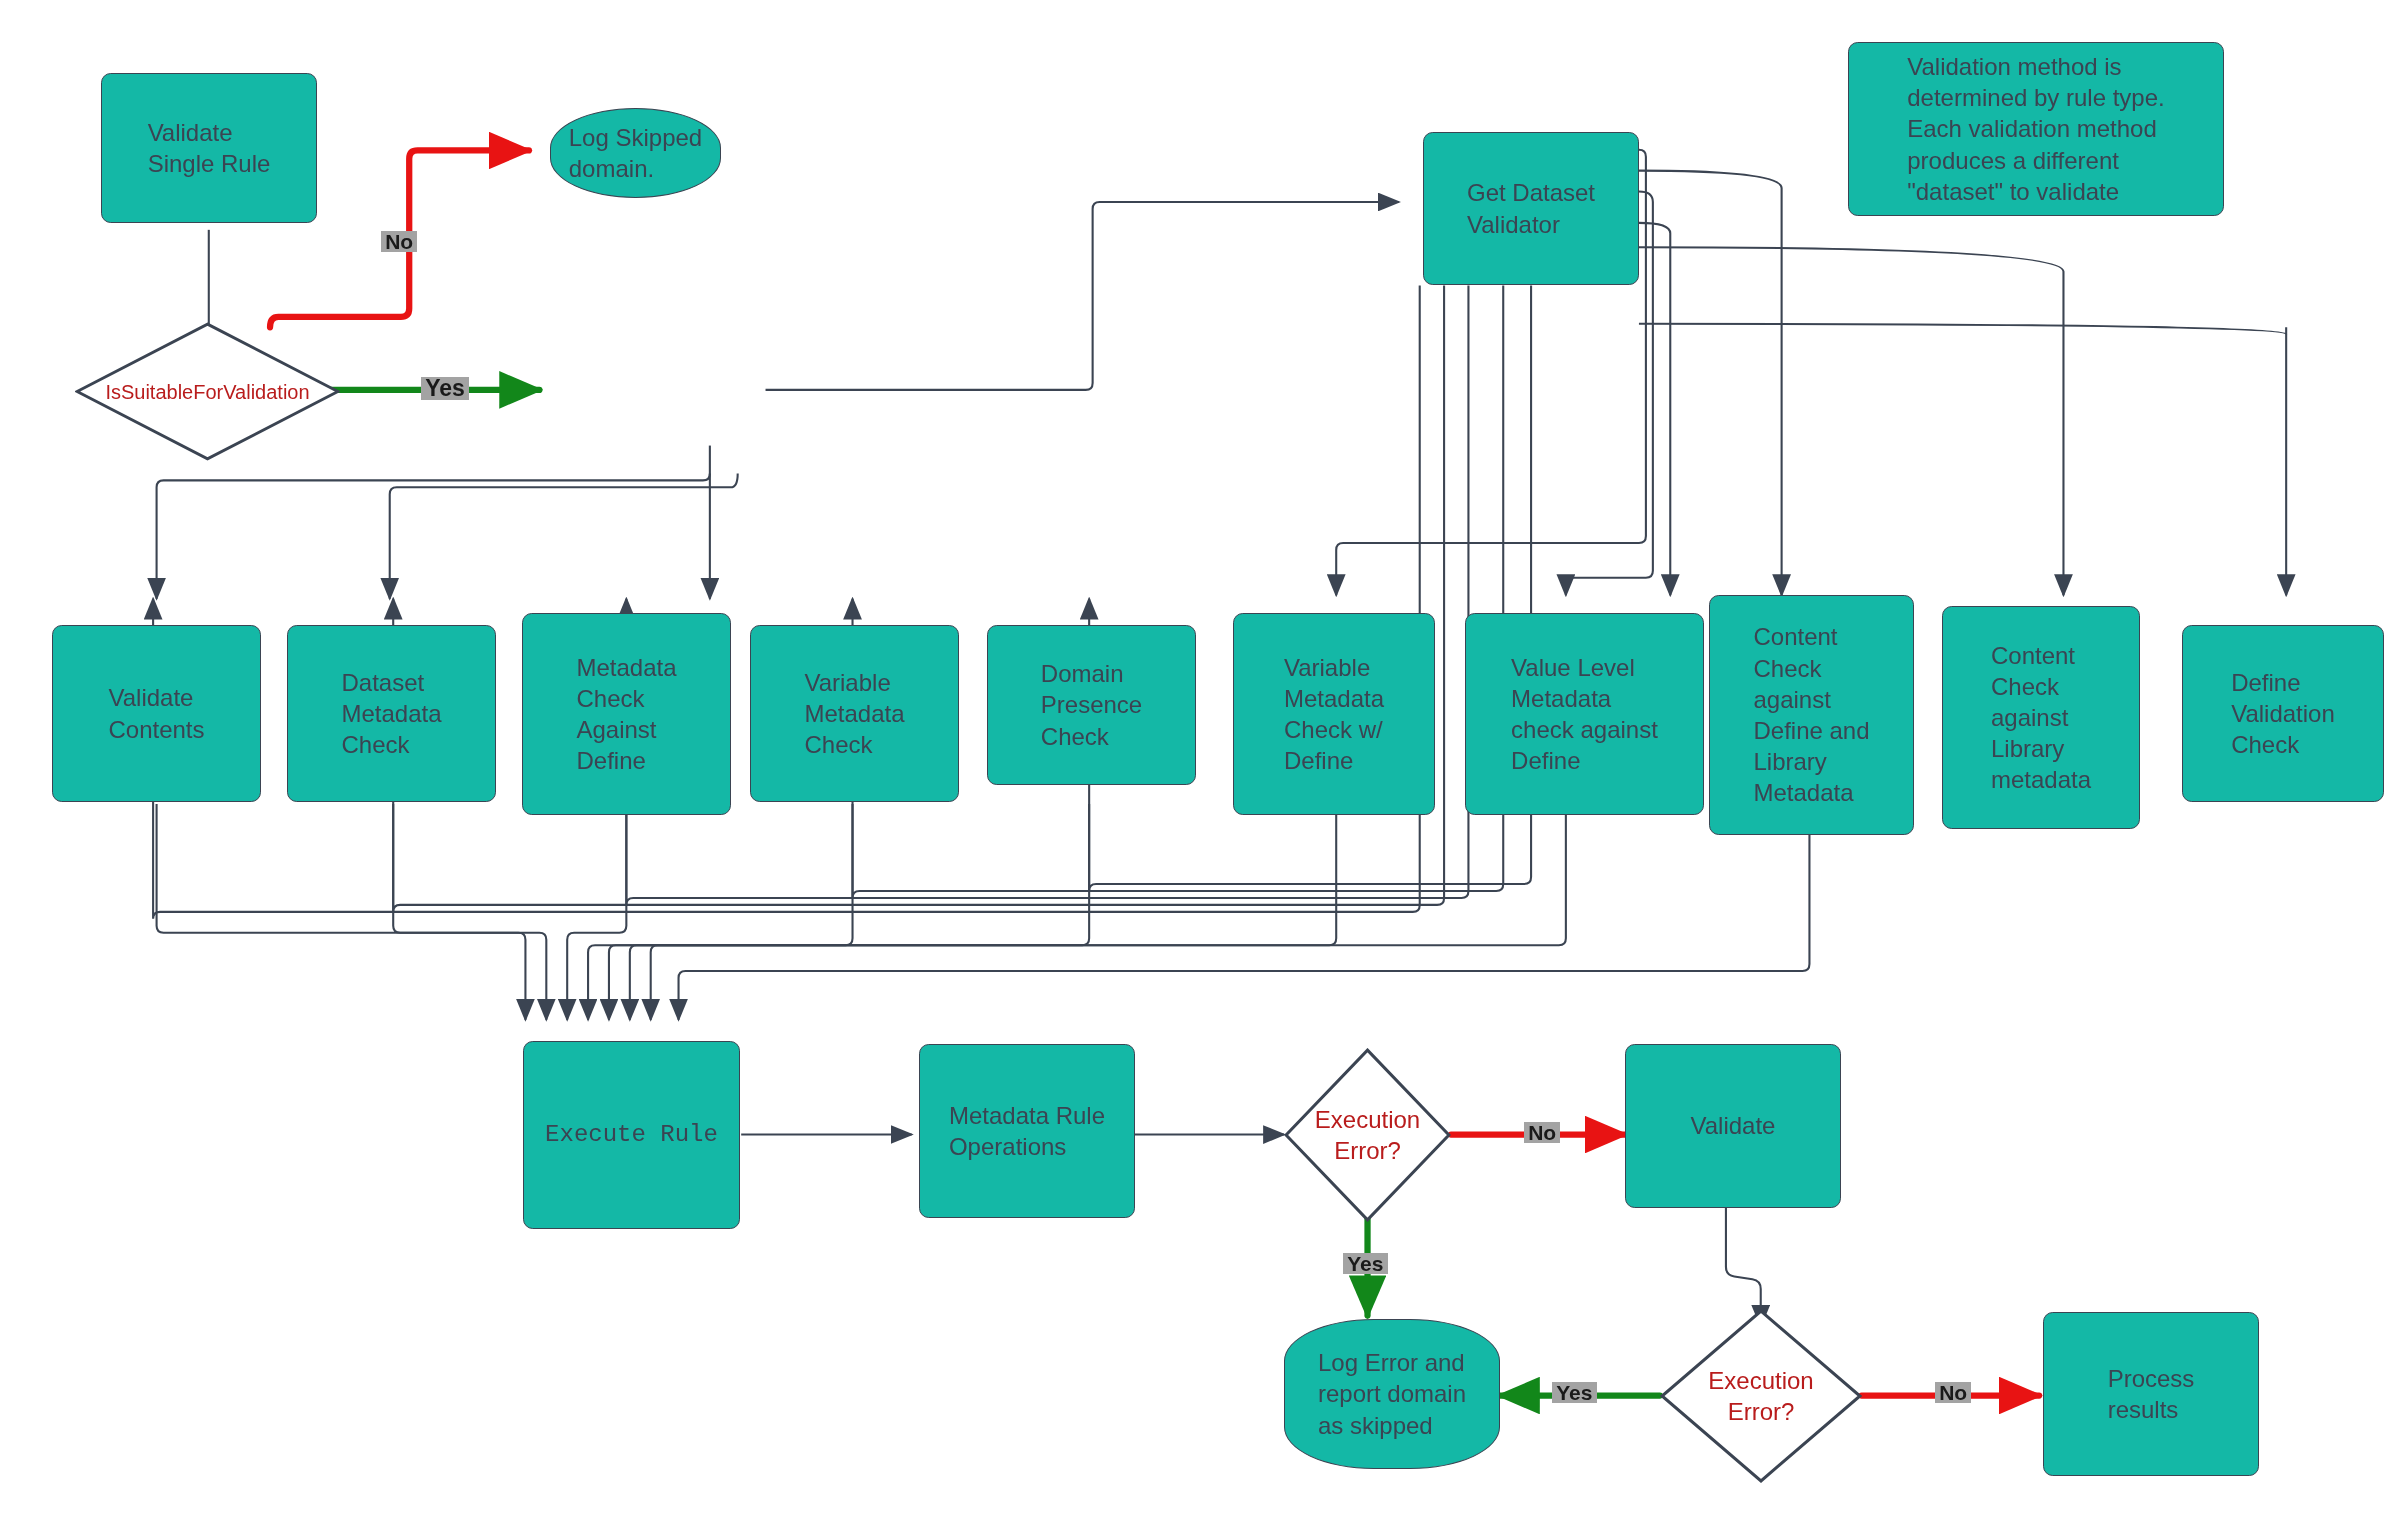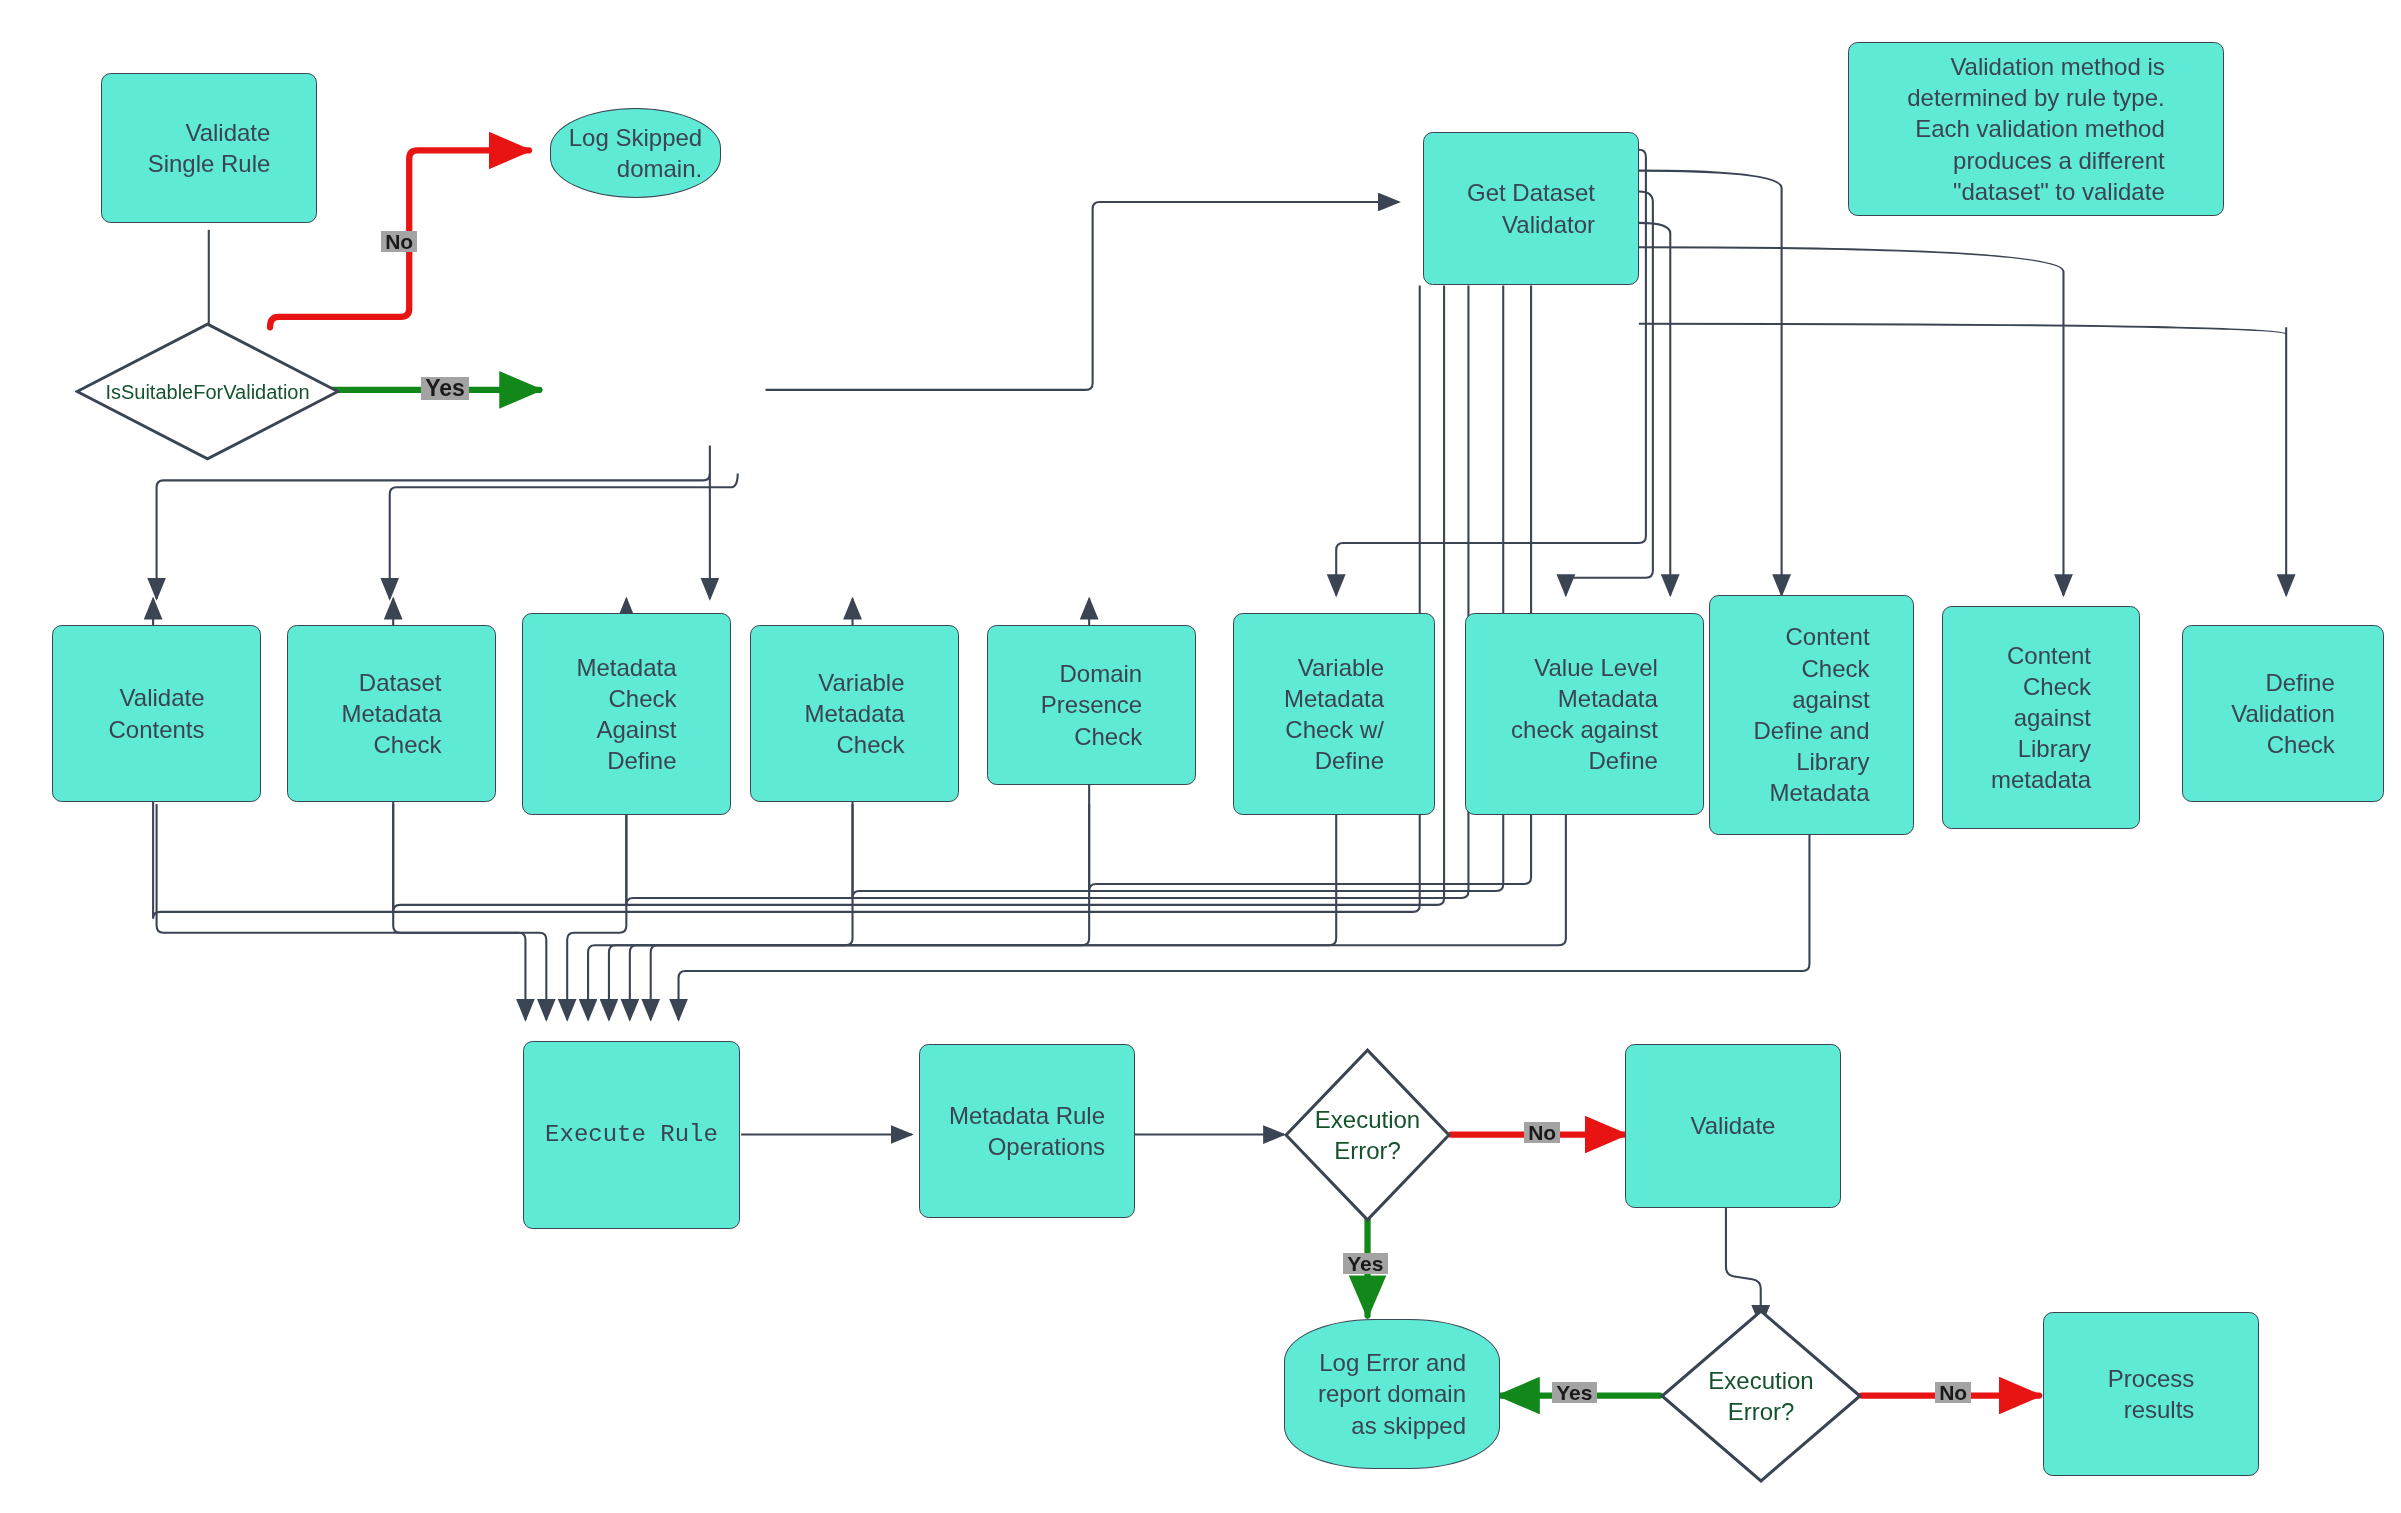--- a/index.html
+++ b/index.html
@@ -18,47 +18,47 @@
     position: absolute;
     left: 0; top: 0;
     width: 2401px;
     height: 1514px;
     pointer-events: none;
   }
   .node {
     position: absolute;
     box-sizing: border-box;
     border: 1.4px solid #3b4452;
-    background: #5eead4;
+    background: #14b8a6;
     color: #3b4452;
     display: flex;
     align-items: center;
     justify-content: center;
-    text-align: right;
+    text-align: left;
     line-height: 1.30;
     white-space: pre-line;
   }
   .rect { border-radius: 9.7px; }
   .stadium { border-radius: 90px / 42px; }
   .note { border-radius: 9.7px; }
   .diamond-wrap {
     position: absolute;
     display: flex;
     align-items: center;
     justify-content: center;
   }
   .diamond-shape {
     position: absolute;
     left: 0; top: 0;
     width: 100%; height: 100%;
   }
   .diamond-label {
     position: relative;
     z-index: 2;
-    color: #14532d;
+    color: #b91c1c;
     text-align: center;
     white-space: pre-line;
     line-height: 1.30;
   }
   .edge-label {
     position: absolute;
     font-weight: bold;
     color: #1a1a1a;
     background: #a3a3a3;
     padding: 0 4.2px;

